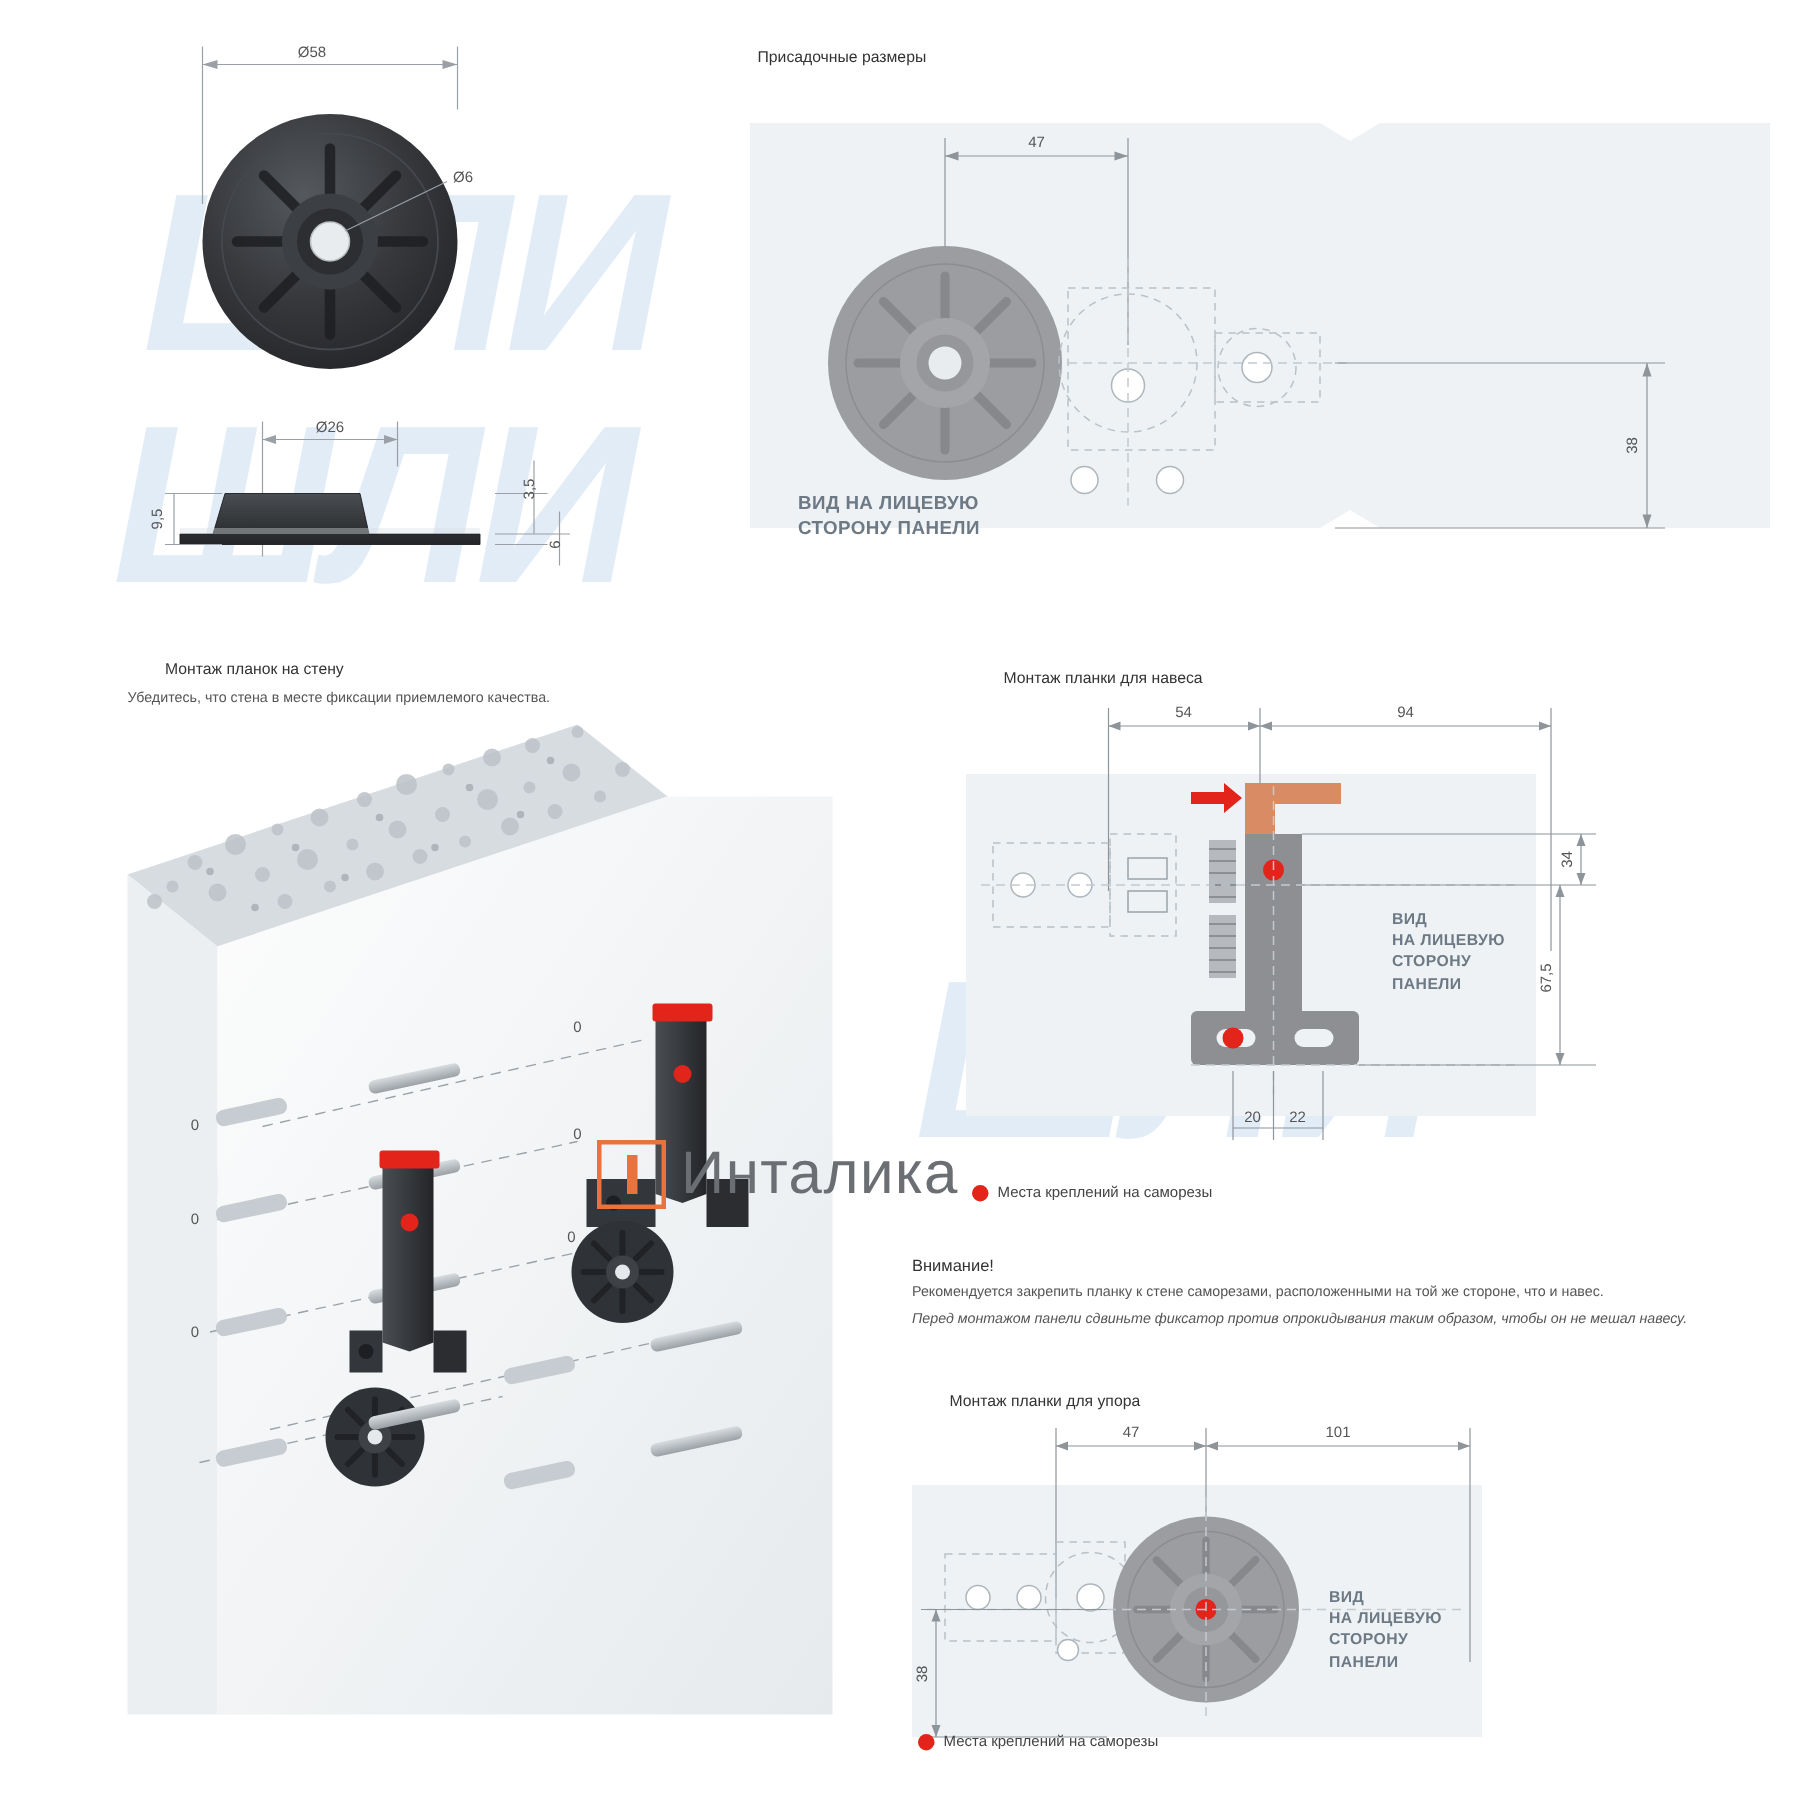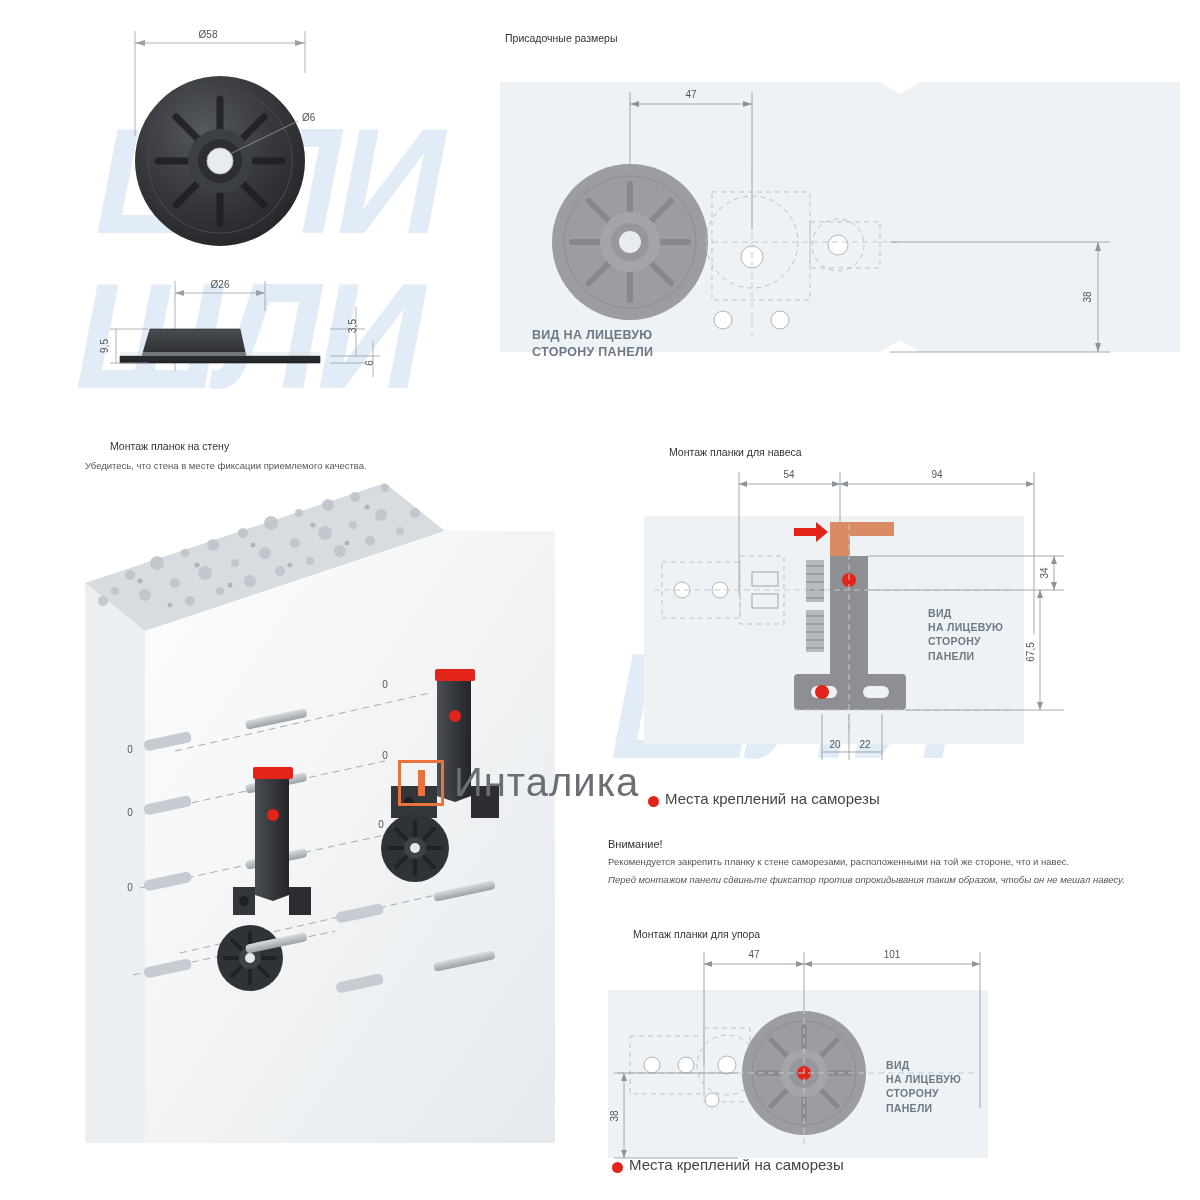--- a/index.html
+++ b/index.html
@@ -22,21 +22,21 @@
     pointer-events:none;
     letter-spacing:-4px;
   }
   .sheet{position:absolute;}
   .lbl-b{font-size:11px;color:#333;font-weight:400;}
   .dimtxt{font-size:10px;fill:#555;}
   .sectitle{font-size:10.5px;color:#333;margin-left:25px;}
   .body-txt{font-size:9.5px;color:#555;line-height:1.45;}
   .viewlabel{font-size:12.5px;font-weight:700;color:#6d7a86;line-height:1.35;letter-spacing:.3px;}
   .viewlabel.small{font-size:10.5px;}
-  .legend{display:flex;align-items:flex-end;gap:6px;font-size:15px;color:#444;}
+  .legend{display:flex;align-items:flex-end;gap:6px;font-size:10px;color:#444;}
   .dot{width:11px;height:11px;border-radius:50%;background:#e2241b;display:inline-block;}
   svg{display:block;overflow:visible;}
   .logo{position:absolute;display:flex;align-items:flex-start;gap:10px;}
   .logo-mark{width:46px;height:46px;border:3px solid #e8733c;display:flex;align-items:center;justify-content:center;box-sizing:border-box;}
   .logo-bar{width:7px;height:26px;background:#e8733c;}
   .logo-txt{font-size:40px;color:#6b6f73;letter-spacing:1px;font-weight:400;}
 </style>
 </head>
 <body>
 

